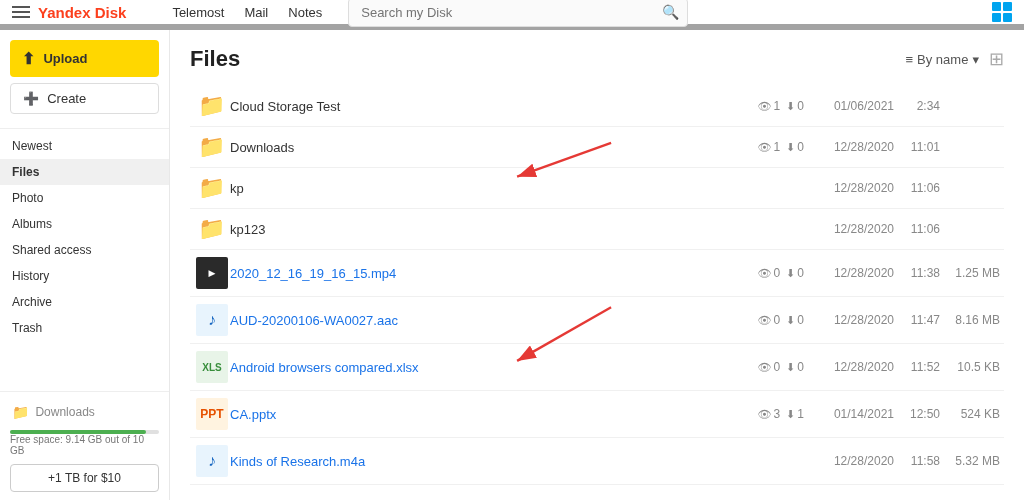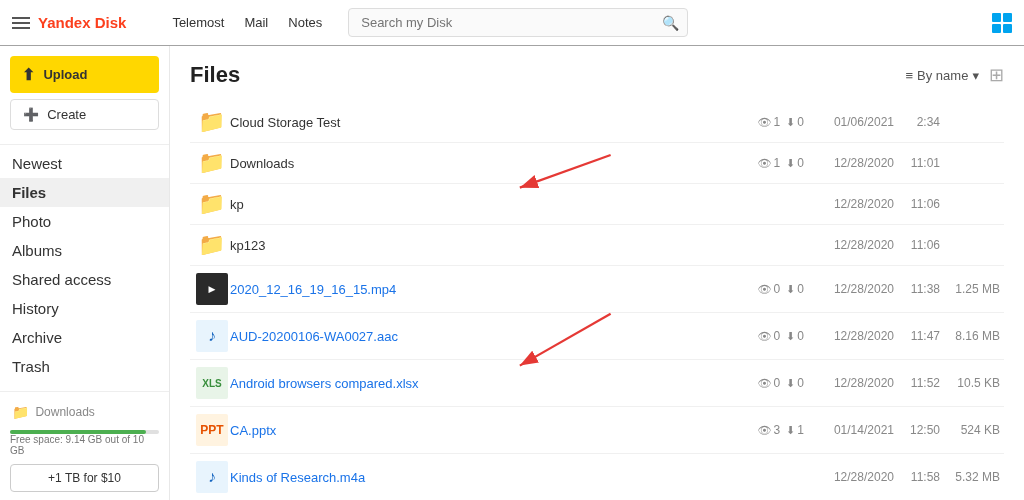--- a/index.html
+++ b/index.html
@@ -1,21 +1,21 @@
 <!DOCTYPE html>
 <html><head>
   <meta charset="utf-8">
   <style>
     * { box-sizing: border-box; margin: 0; padding: 0; }
     body { font-family: Arial, sans-serif; font-size: 13px; color: #333; background: #fff; display: flex; flex-direction: column; height: 500px; overflow: hidden; }
 
     
     .topnav {
-      display: flex; align-items: center; height: 46px;
-      background: #fff; border-bottom: 1px solid #a3a3a3;
+      display: flex; align-items: center; height: 30px;
+      background: #fff; border-bottom: 6px solid #a3a3a3;
       padding: 0 12px; gap: 16px; flex-shrink: 0;
     }
     .topnav-left { display: flex; align-items: center; gap: 8px; }
     .hamburger-icon { display: flex; flex-direction: column; gap: 3px; cursor: pointer; }
     .hamburger-icon span { display: block; width: 18px; height: 2px; background: #555; }
     .logo { display: flex; align-items: center; gap: 4px; font-weight: bold; font-size: 15px; color: #fc3f1d; text-decoration: none; }
     .logo-y { color: #fc3f1d; font-weight: 900; }
     .topnav-links { display: flex; gap: 20px; margin-left: 30px; }
     .topnav-links a { text-decoration: none; color: #333; font-size: 13px; }
     .search-bar { flex: 1; max-width: 340px; position: relative; margin-left: 10px; }
@@ -61,21 +61,21 @@
       padding: 7px 12px; font-size: 13px; cursor: pointer;
       display: flex; align-items: center; gap: 8px; color: #333;
     }
     .divider { border: none; border-top: 1px solid #eee; margin: 4px 0; }
     .sidebar-scroll { flex: 1; overflow-y: auto; overflow-x: hidden; padding: 0 0 4px 0; }
     .sidebar-scroll::-webkit-scrollbar { width: 6px; }
     .sidebar-scroll::-webkit-scrollbar-thumb { background: #ccc; border-radius: 3px; }
     .sidebar-item {
       display: flex; align-items: center; gap: 8px;
       padding: 6px 12px; cursor: pointer; color: #333;
-      font-size: 15px; border-radius: 0;
+      font-size: 12px; border-radius: 0;
     }
     .sidebar-item.active { background: #f0f0f0; font-weight: bold; }
     .sidebar-bottom { padding: 8px 10px; border-top: 1px solid #eee; }
     .sidebar-pinned { display: flex; align-items: center; gap: 6px; padding: 4px 2px; font-size: 12px; color: #888; }
     .folder-icon-sm { color: #ffc107; font-size: 14px; }
     .storage-bar-wrap { margin: 6px 0 4px 0; }
     .storage-bar { height: 4px; background: #e0e0e0; border-radius: 2px; }
     .storage-bar-fill { height: 100%; background: #4caf50; border-radius: 2px; width: 91%; }
     .storage-text { font-size: 10px; color: #777; margin-top: 0; }
     .btn-upgrade {

